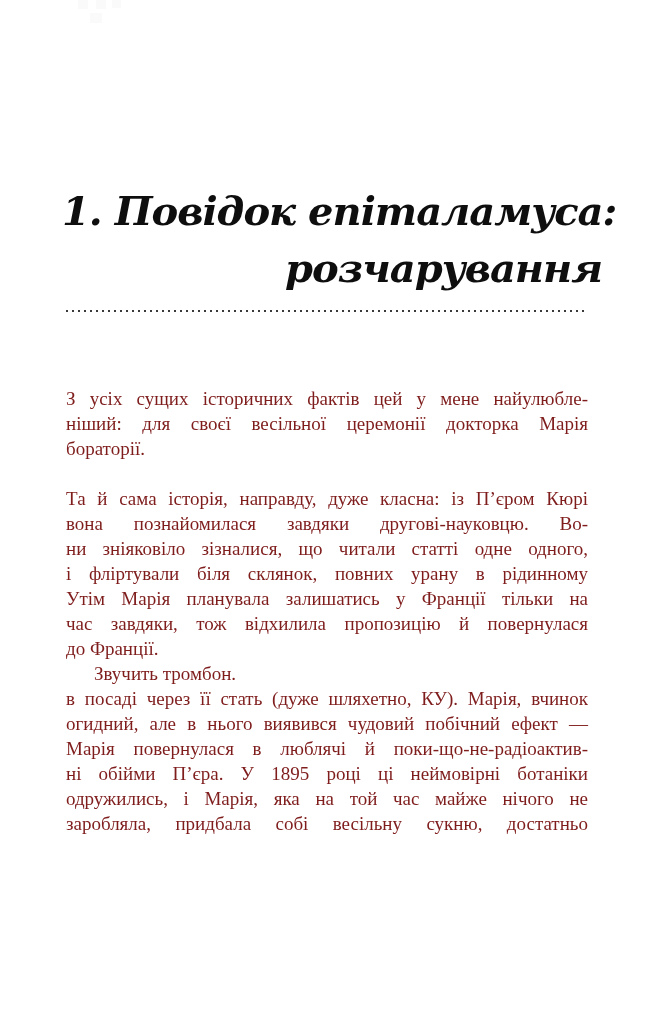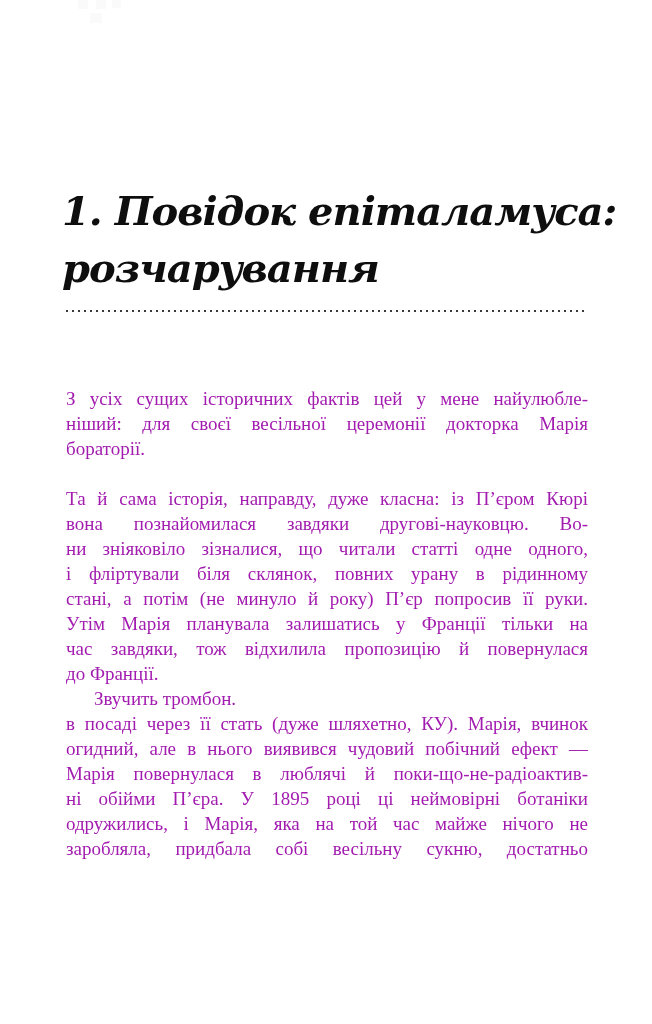--- a/index.html
+++ b/index.html
@@ -28,37 +28,37 @@
     width: 540px;
     font-family: "DejaVu Serif", serif;
     font-style: italic;
     font-weight: 700;
     font-size: 40px;
     line-height: 57px;
     letter-spacing: -1px;
     color: #0e0e0e;
     white-space: nowrap;
   }
-  .t-line { display: block; }
+  .t-line { display: block; text-align: right; }
   .divider {
     position: absolute;
     left: 66px;
     top: 310px;
     width: 522px;
     height: 2px;
     background-image: repeating-linear-gradient(to right, #3a3a3a 0, #3a3a3a 2px, transparent 2px, transparent 6px);
   }
   .body-text {
     position: absolute;
     left: 66px;
     top: 386px;
     width: 522px;
     font-size: 19px;
     line-height: 25px;
-    color: #a21caf;
+    color: #7f1d1d;
   }
   .para { margin: 0; }
   .para.gap { margin-top: 25px; }
   .bline {
     text-align: justify;
     text-align-last: justify;
     white-space: normal;
   }
   .bline.final { text-align-last: left; }
   .bline.indent { padding-left: 28px; }
@@ -85,21 +85,20 @@
       <div class="para">
         <div class="bline">З усіх сущих історичних фактів цей у мене найулюбле-</div>
         <div class="bline">ніший: для своєї весільної церемонії докторка Марія</div>
         <div class="bline final">бораторії.</div>
       </div>
       <div class="para gap">
         <div class="bline">Та й сама історія, направду, дуже класна: із П’єром Кюрі</div>
         <div class="bline">вона познайомилася завдяки другові-науковцю. Во-</div>
         <div class="bline">ни зніяковіло зізналися, що читали статті одне одного,</div>
         <div class="bline">і фліртували біля склянок, повних урану в рідинному</div>
-        <div class="bline">стані, а потім (не минуло й року) П’єр попросив її руки.</div>
         <div class="bline">Утім Марія планувала залишатись у Франції тільки на</div>
         <div class="bline">час завдяки, тож відхилила пропозицію й повернулася</div>
         <div class="bline final">до Франції.</div>
       </div>
       <div class="para">
         <div class="bline indent final">Звучить тромбон.</div>
       </div>
       <div class="para">
         <div class="bline">в посаді через її стать (дуже шляхетно, КУ). Марія, вчинок</div>
         <div class="bline">огидний, але в нього виявився чудовий побічний ефект —</div>

